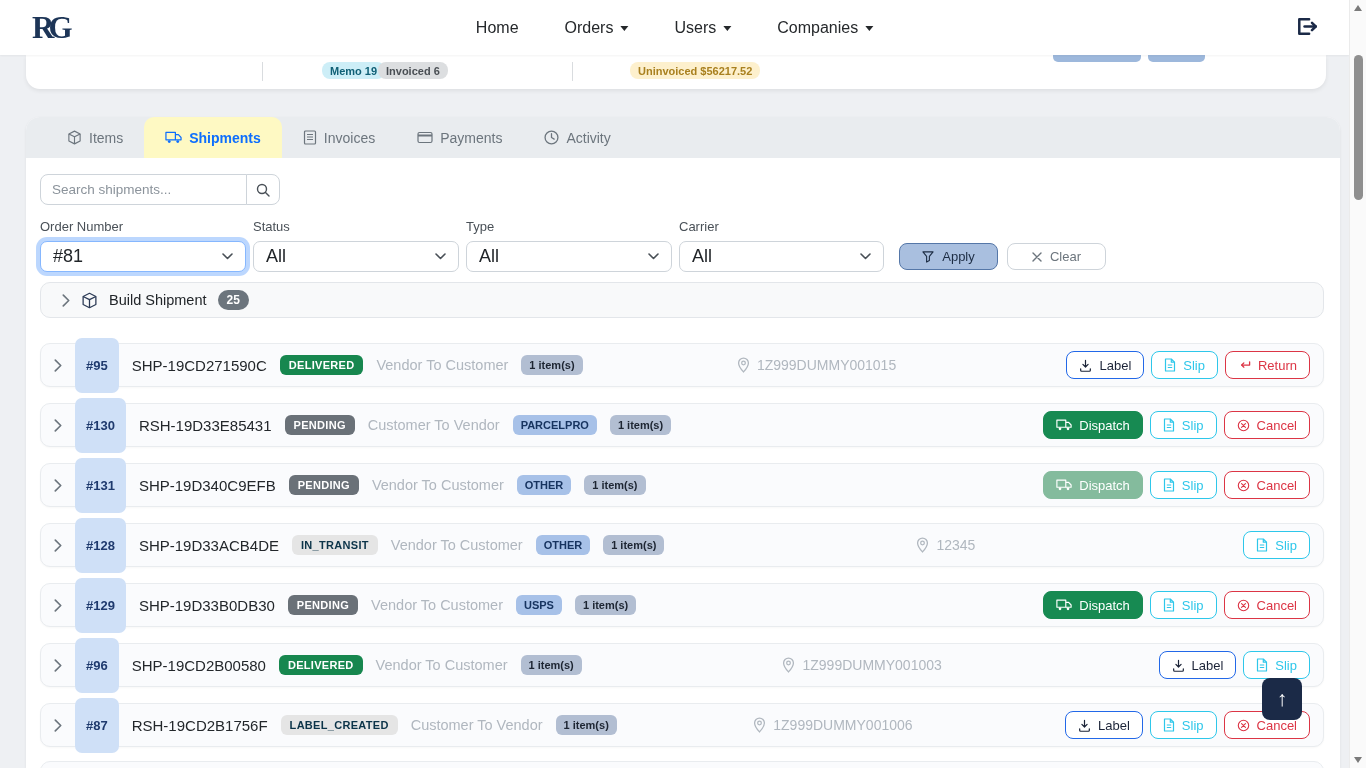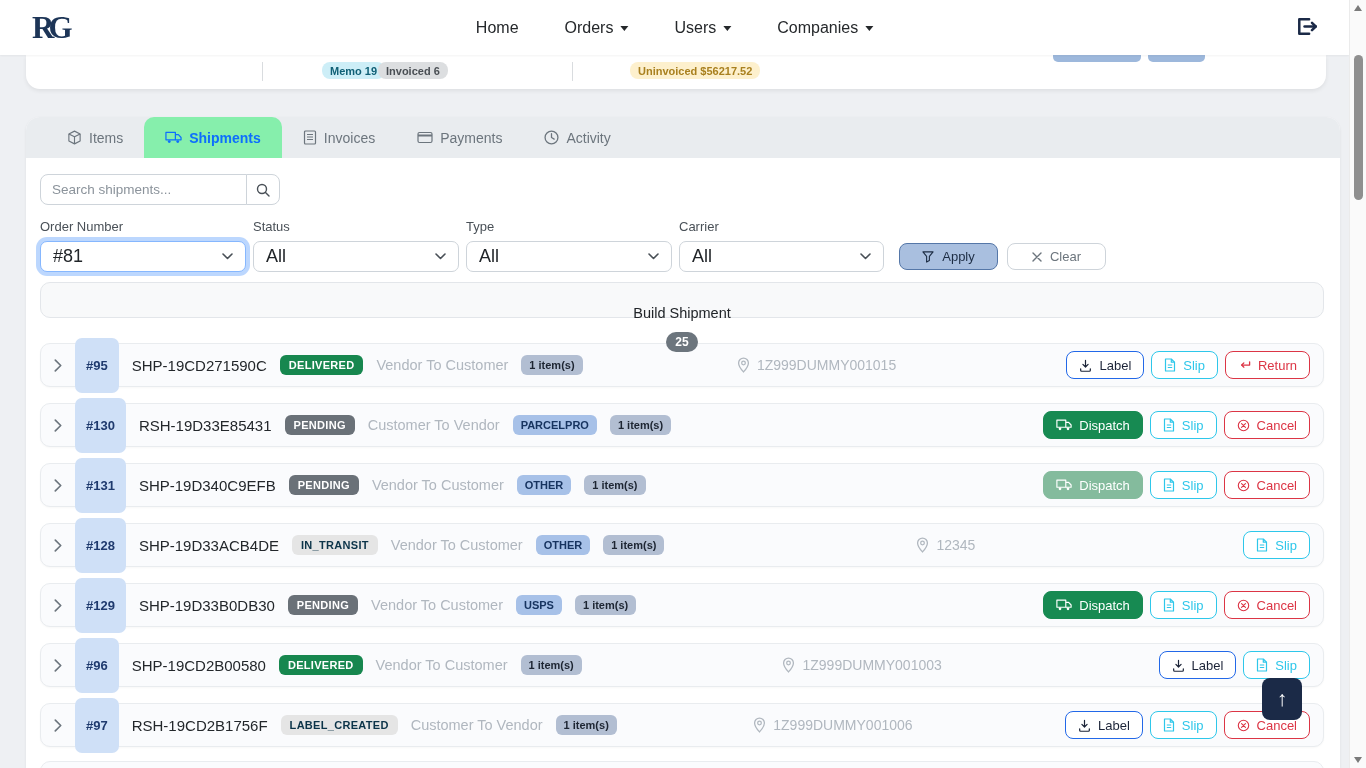--- a/index.html
+++ b/index.html
@@ -28,21 +28,21 @@
   .pill-uninvoiced { left:604px; background:#fdf0cd; color:#a9801f; }
   .partial-btn { position:absolute; top:0; height:7px; background:#9db8dc; border-radius:0 0 5px 5px; }
   .pb-1 { left:1027px; width:88px; }
   .pb-2 { left:1122px; width:57px; }
 
   
   .main-card { position:absolute; left:26px; top:117px; width:1314px; height:651px; background:#fff;
                border-radius:14px 14px 0 0; box-shadow:0 1px 3px rgba(0,0,0,.07); z-index:3; }
   .tabbar { height:41px; background:#e9ecef; border-radius:14px 14px 0 0; display:flex; align-items:stretch; padding-left:20px; }
   .tab { display:flex; align-items:center; gap:7px; padding:0 21px; color:#6c757d; font-size:14px; cursor:pointer; }
-  .tab.active { background:#86efac; color:#0d6efd; font-weight:700; border-radius:10px 10px 0 0; }
+  .tab.active { background:#fef9c3; color:#0d6efd; font-weight:700; border-radius:10px 10px 0 0; }
   .content { padding:16px 16px 0 14px; }
 
   
   .search-row { display:flex; margin-bottom:14px; }
   .search-input { width:207px; height:31px; border:1px solid #ced4da; border-radius:8px 0 0 8px; padding:0 11px;
                   font-size:13.5px; color:#495057; outline:none; font-family:inherit; }
   .search-input::placeholder { color:#8b939b; }
   .search-btn { width:34px; height:31px; background:#fff; border:1px solid #ced4da; border-radius:0 8px 8px 0;
                 margin-left:-1px; display:flex; align-items:center; justify-content:center; color:#495057; cursor:pointer; }
 
@@ -54,21 +54,21 @@
              justify-content:space-between; padding:0 12px; font-size:18px; color:#212529; cursor:pointer; }
   .fselect.focused { border-color:#86b7fe; box-shadow:0 0 0 4px rgba(13,110,253,.28); }
   .factions { display:flex; gap:9px; margin-left:8px; padding-bottom:2px; }
   .btn-apply { width:99px; height:27px; background:#a9bfdf; border:1.5px solid #5577a8; border-radius:8px; color:#1d2d44;
                font-size:13px; display:flex; align-items:center; justify-content:center; gap:8px; cursor:pointer; font-family:inherit; }
   .btn-clear { width:99px; height:27px; background:#fff; border:1px solid #ced4da; border-radius:8px; color:#6c757d;
                font-size:13px; display:flex; align-items:center; justify-content:center; gap:8px; cursor:pointer; font-family:inherit; }
 
   
   .build-row { margin-top:10px; height:36px; background:#f8f9fa; border:1px solid #e3e6ea; border-radius:10px;
-               display:flex; align-items:center; padding:0 10px; gap:11px; cursor:pointer;flex-direction:column; }
+               display:flex; align-items:center; padding:0 21px; gap:11px; cursor:pointer; }
   .chev-right { color:#6c757d; }
   .build-label { font-size:14.5px; color:#212529; }
   .count-badge { background:#6c757d; color:#fff; font-size:12px; font-weight:700; padding:3px 9px; border-radius:10px; }
 
   
   .srow { margin-top:16px; height:44px; background:#fafbfd; border:1px solid #e9ecef; border-radius:10px;
           display:flex; align-items:center; padding:0 13px; box-shadow:0 1px 2px rgba(0,0,0,.03); }
   .srow:first-child { margin-top:25px; }
   .left-cluster { display:flex; align-items:center; gap:13px; }
   .order-badge { background:#cfe0f7; color:#1f3a6e; font-weight:700; font-size:13px; padding:20px 11px; border-radius:7px; }
@@ -512,21 +512,21 @@
               </svg>
               <span>Slip</span>
             </button>
           </div>
   </div>
         <div class="srow">
     <div class="left-cluster">
       <svg class="chev-right" width="8" height="13" viewBox="0 0 7 12" fill="none" stroke="#6c757d" stroke-width="1.5" stroke-linecap="round" stroke-linejoin="round">
               <path d="M1 1l5 5-5 5"></path>
             </svg>
-      <span class="order-badge">#97</span>
+      <span class="order-badge">#87</span>
       <span class="ship-code">RSH-19CD2B1756F</span>
       <span class="status st-label_created">LABEL_CREATED</span>
       <span class="direction">Customer To Vendor</span>
 
       <span class="items-badge">1 item(s)</span>
     </div>
     <div class="mid">
       <svg width="13" height="16" viewBox="0 0 12 15" fill="none" stroke="#b0b7bf" stroke-width="1.2">
               <path d="M6 1a4.6 4.6 0 0 1 4.6 4.6C10.6 9 6 14 6 14S1.4 9 1.4 5.6A4.6 4.6 0 0 1 6 1z"></path>
               <circle cx="6" cy="5.6" r="1.7"></circle>

